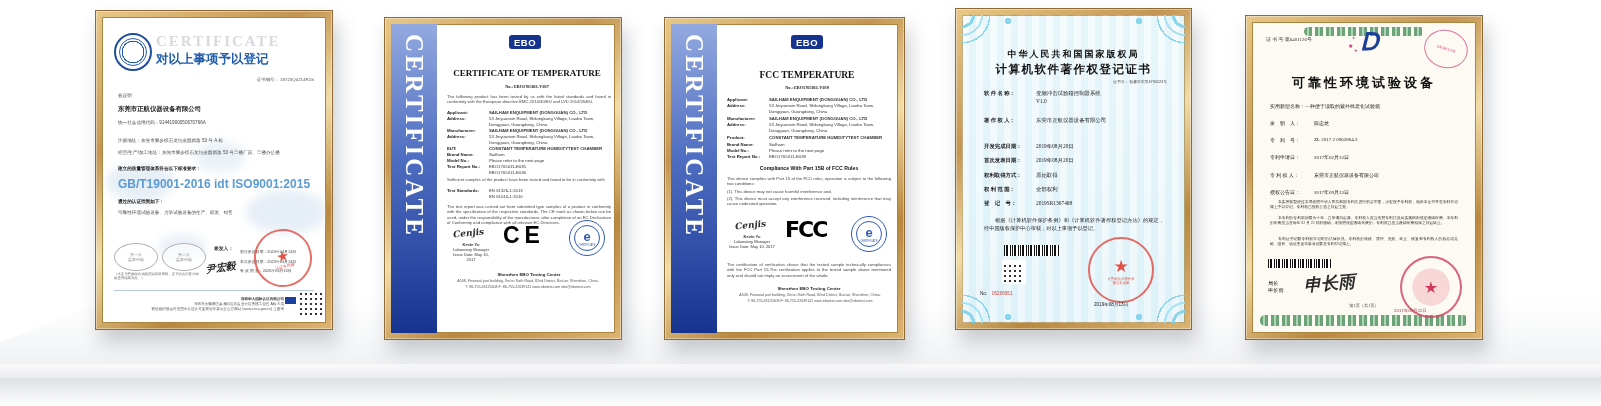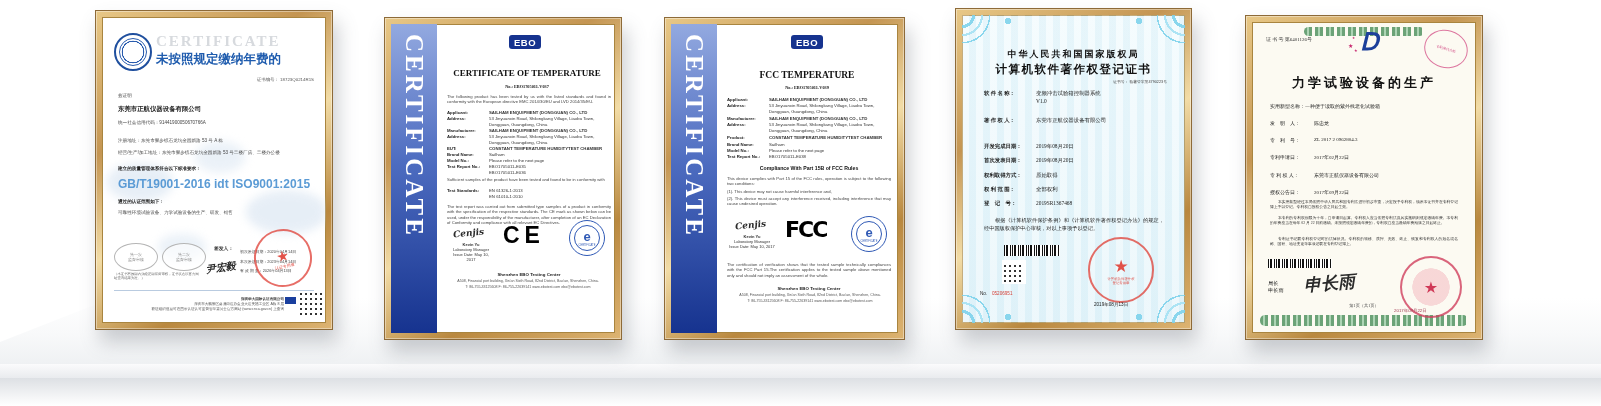--- a/index.html
+++ b/index.html
@@ -93,21 +93,21 @@
   <div class="shelf-sh"></div>
 
   <div class="cert" style="left:95px;top:10px;width:224px;height:306px">
     <div class="paper">
       <div class="map"></div>
       <div class="a" style="left:12px;top:16px">
           <div class="globe"></div>
         </div>
       <div class="a ser" style="left:54px;top:16px">
         <div class="iso-wm">CERTIFICATE</div>
-        <div class="iso-title">未按照规定缴纳年费的</div>
+        <div class="iso-title">对以上事项予以登记</div>
       </div>
       <div class="a" style="right:12px;top:60px;font-size:4.4px;color:#555">证书编号： 18723Q0214R1S</div>
       <div class="iso-line" style="top:76px">兹证明</div>
       <div class="iso-line" style="top:89px;font-size:6.4px;font-weight:bold;color:#222">东莞市正航仪器设备有限公司</div>
       <div class="iso-line" style="top:103px">统一社会信用代码：91441900050670766A</div>
       <div class="iso-line" style="top:121px">注册地址：东莞市寮步镇石龙坑金园新路 53 号 A 栋</div>
       <div class="iso-line" style="top:133px">经营/生产/加工地址：东莞市寮步镇石龙坑金园新路 53 号二楼厂房、二楼办公楼</div>
       <div class="iso-line" style="top:149px;font-weight:bold;color:#222">建立的质量管理体系符合以下标准要求：</div>
       <div class="iso-std" style="top:160px">GB/T19001-2016 idt ISO9001:2015</div>
       <div class="iso-line" style="top:182px;font-weight:bold;color:#222">通过的认证范围如下：</div>
@@ -338,21 +338,21 @@
       <div class="garland" style="left:52px;top:5px;width:120px"></div>
       <div class="garland" style="left:8px;top:293px;width:208px;height:11px"></div>
       <div class="a ser" style="left:14px;top:14px;font-size:5px;color:#333">证 书 号 第6401126号</div>
       <div class="a" style="left:96px;top:10px;width:34px;height:26px">
         <span class="a" style="left:0;top:10px;font-size:6px;color:#c7266e">★</span>
         <span class="a" style="left:6px;top:16px;font-size:4px;color:#c7266e">★</span>
         <span class="a" style="left:4px;top:4px;font-size:3.5px;color:#c7266e">★</span>
         <span class="a ser" style="left:12px;top:-4px;font-size:24px;font-weight:bold;font-style:italic;color:#1c3f9a">Ⅾ</span>
       </div>
       <div class="a" style="right:8px;top:8px;width:38px;height:32px;border:1.5px solid rgba(212,84,138,.8);border-radius:50%;transform:rotate(16deg);display:flex;align-items:center;justify-content:center;text-align:center;font-size:3.4px;line-height:4.4px;color:#d4548a;padding:2px">专利局代办处</div>
-      <div class="a ser" style="left:0;top:52px;width:100%;text-align:center;font-size:13px;font-weight:bold;letter-spacing:3px;color:#111">力学试验设备的生产</div>
+      <div class="a ser" style="left:0;top:52px;width:100%;text-align:center;font-size:13px;font-weight:bold;letter-spacing:3px;color:#111">可靠性环境试验设备</div>
       <div class="pat-row" style="top:81px">
           <span>实用新型名称：</span>
           <span>一种便于读取的紫外线老化试验箱</span>
         </div>
       <div class="pat-row" style="top:98px">
           <span class="pat-l">发　明　人：</span>
           <span>陈忠龙</span>
         </div>
       <div class="pat-row" style="top:115px">
           <span class="pat-l">专　利　号：</span>

